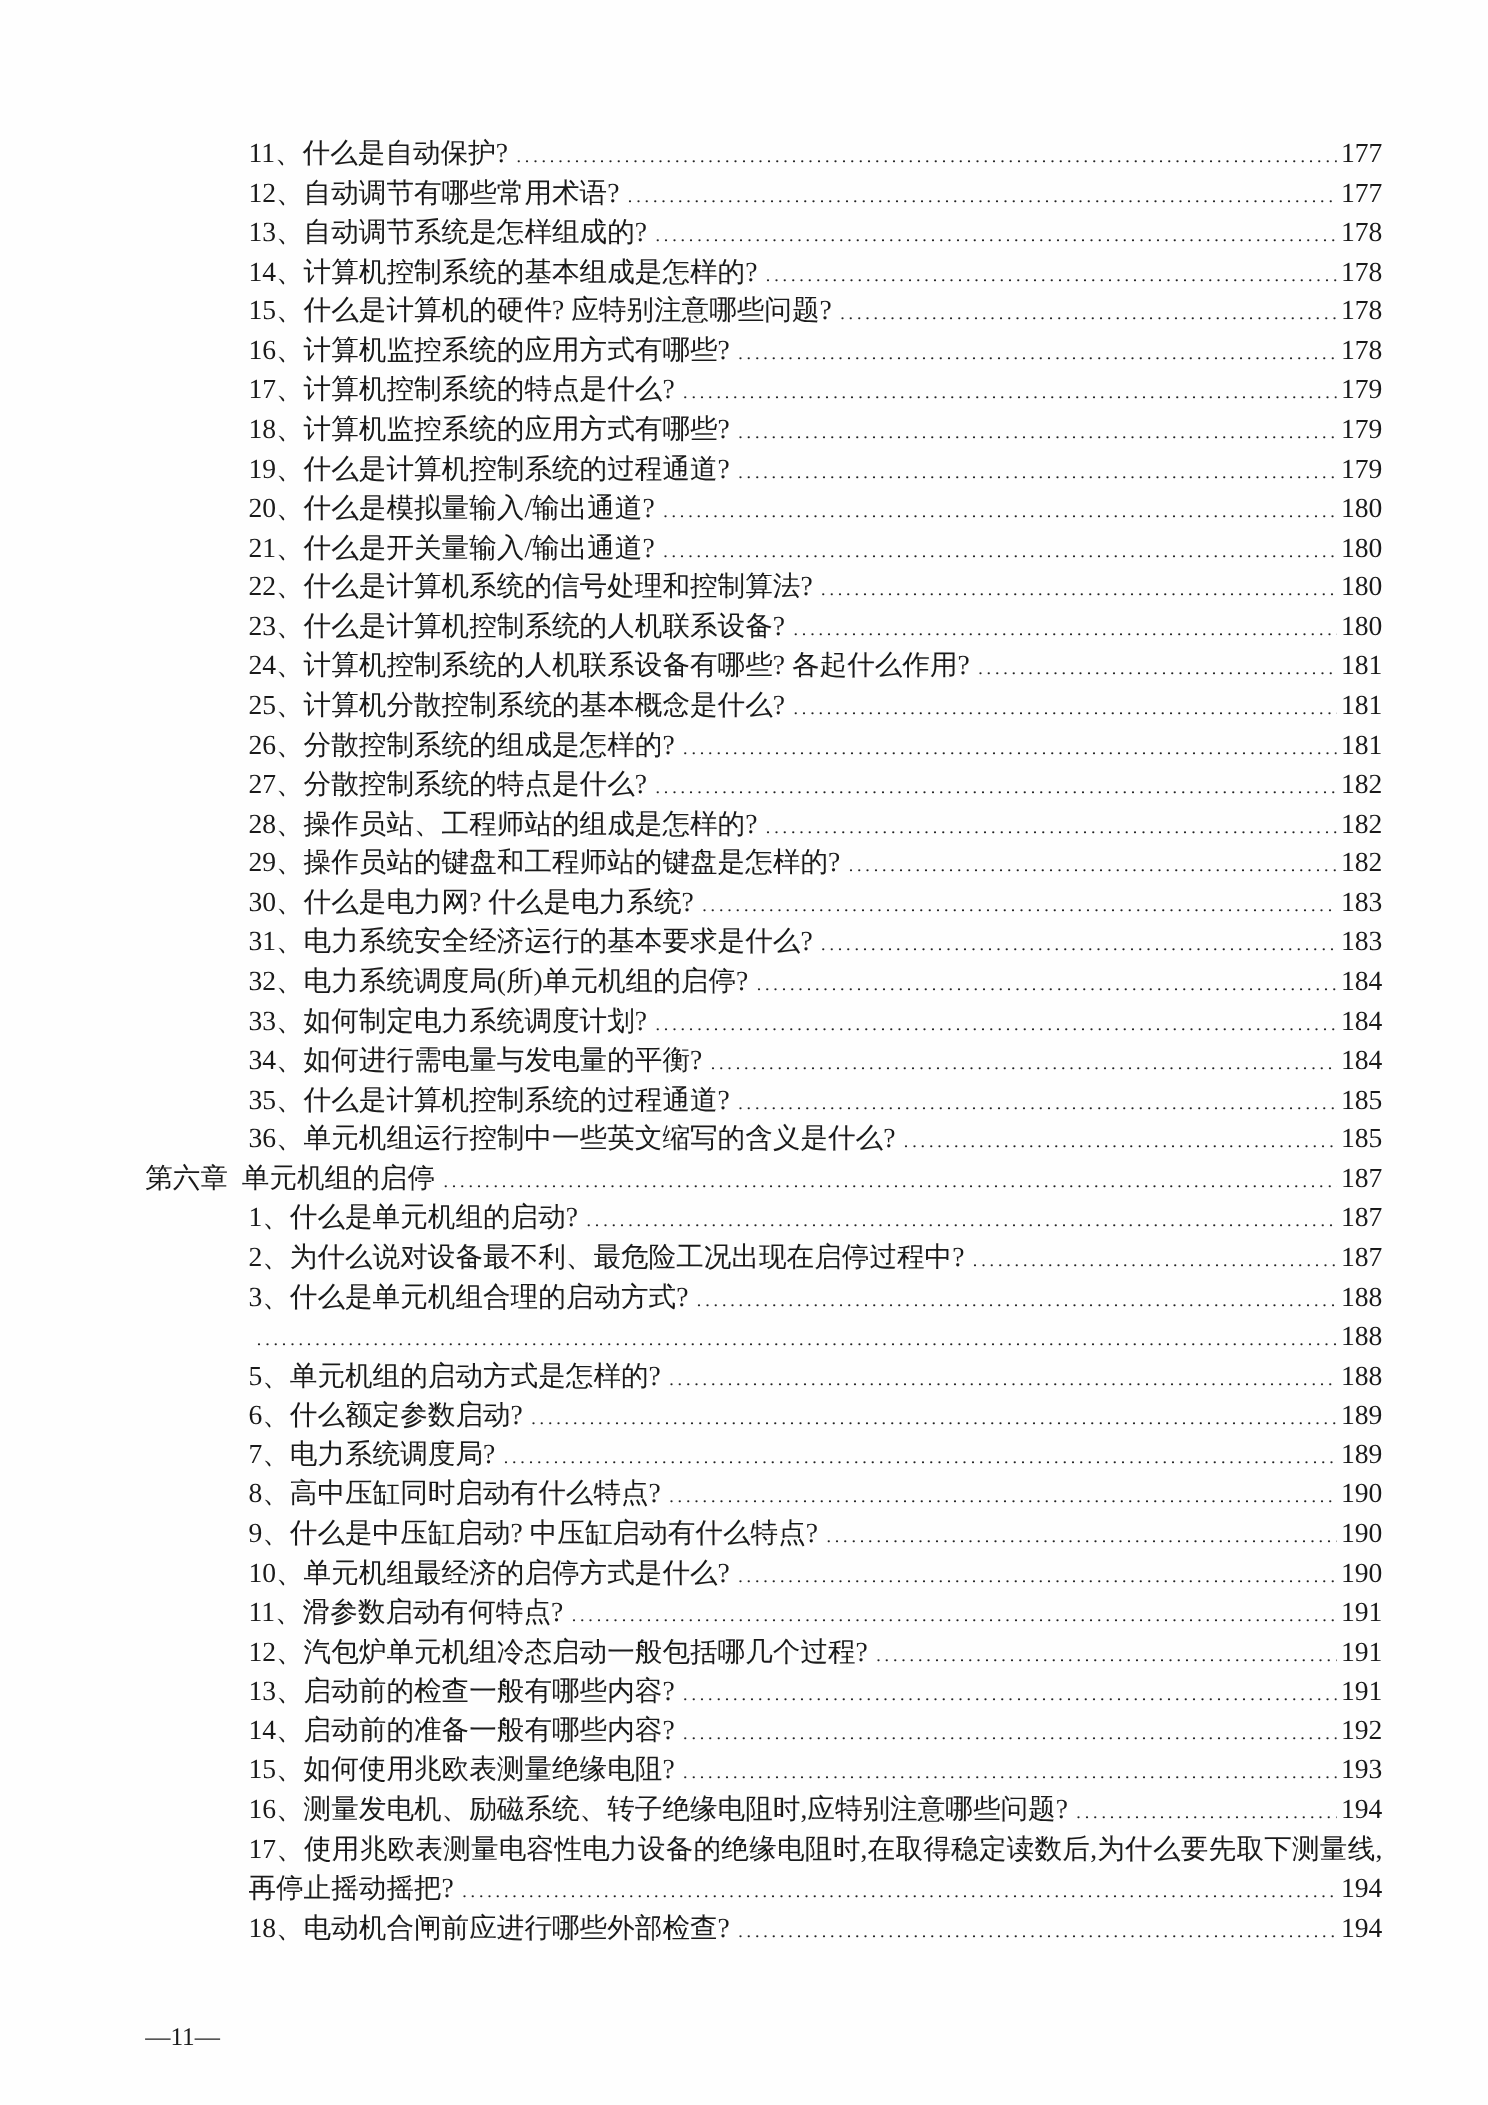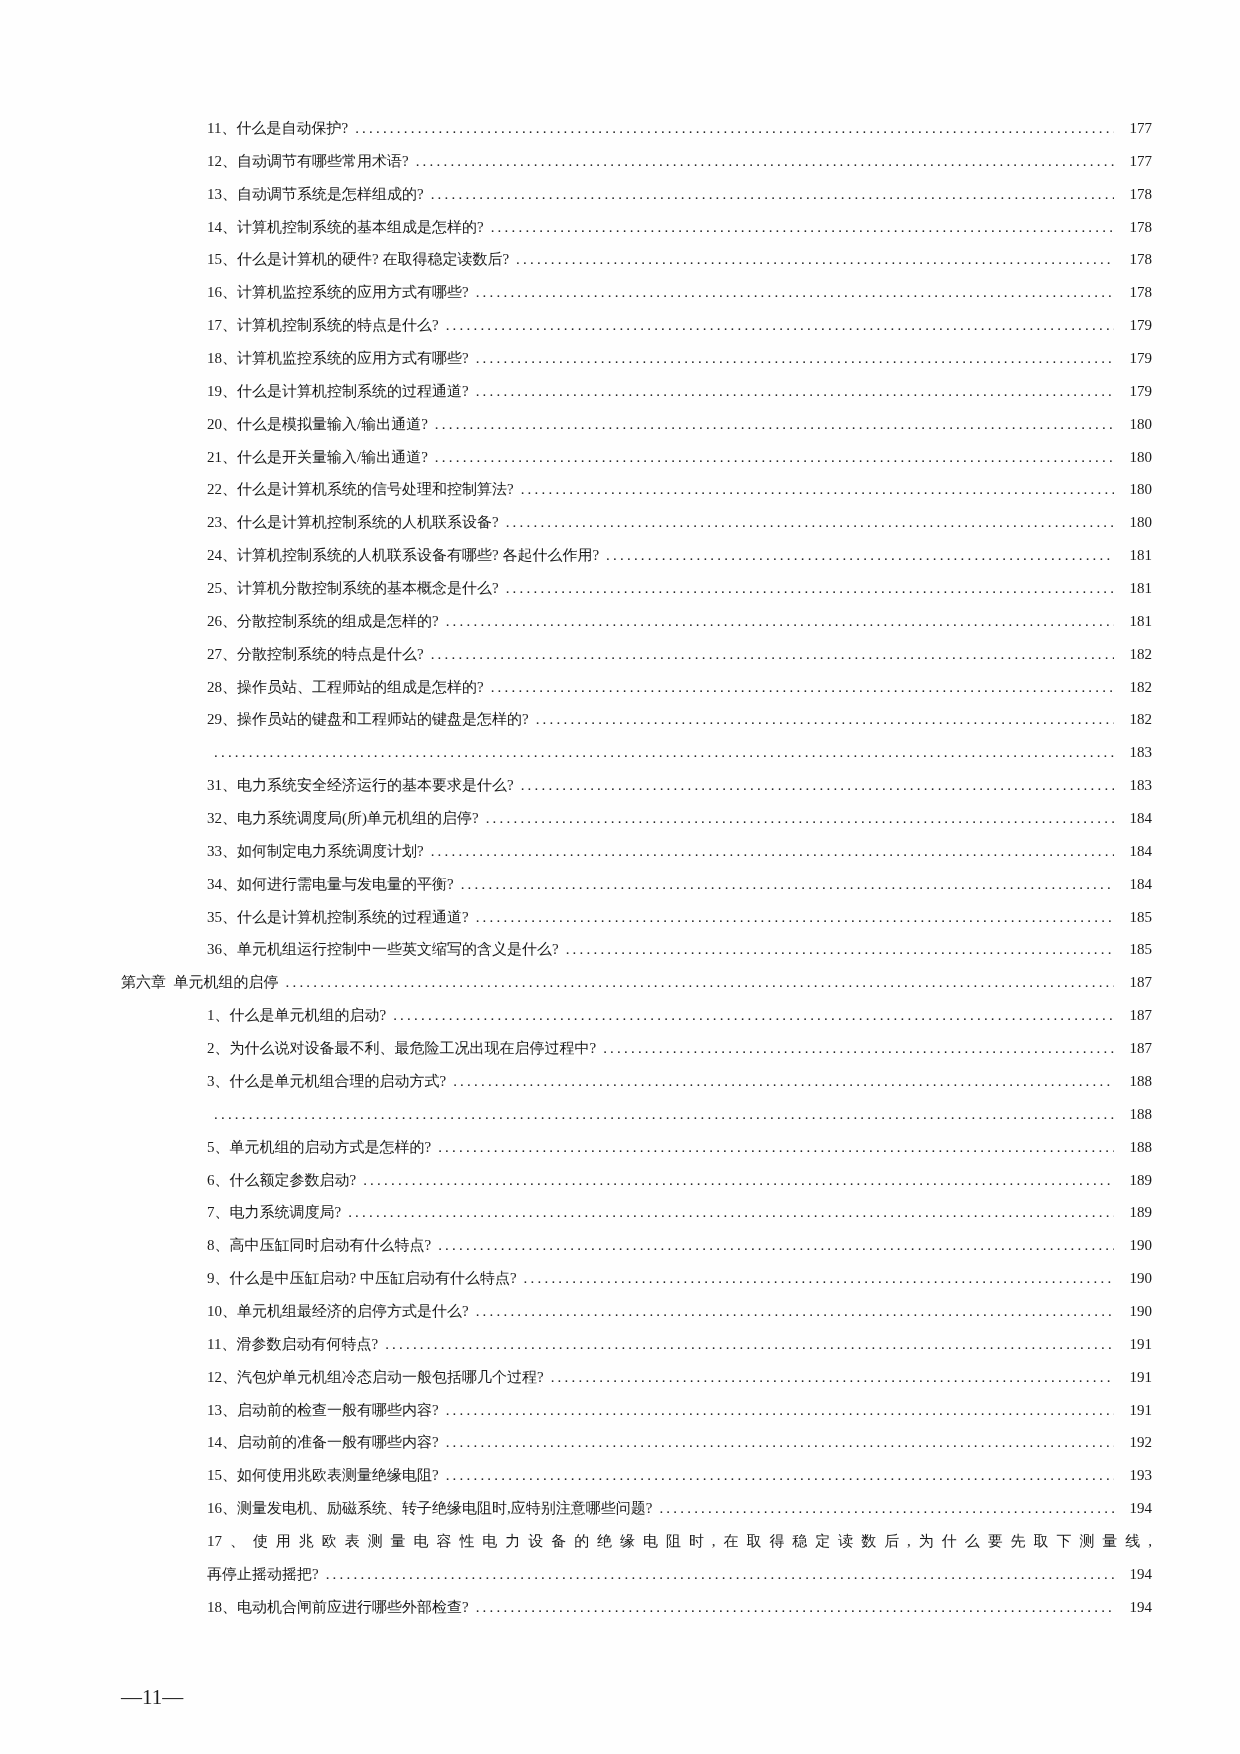--- a/index.html
+++ b/index.html
@@ -18,21 +18,21 @@
   .toc{
     position:absolute;
     top:112px;left:121px;
     width:1031px;
   }
   .row{
     display:flex;
     align-items:baseline;
     height:32.87px;
     line-height:32.87px;
-    font-size:15px;
+    font-size:23px;
     white-space:nowrap;
   }
   .row .lbl{flex:0 0 auto;white-space:nowrap;}
   .row.item{padding-left:86px;}
   .row.chapter{padding-left:0;}
   .row.chapter .num{margin-right:0.5em;}
   .leader{
     flex:1 1 auto;
     overflow:hidden;
     white-space:nowrap;
@@ -86,21 +86,21 @@
         <span class="lbl"><span class="num">13、</span><span class="txt">自动调节系统是怎样组成的?</span></span>
         <span class="leader"></span>
         <span class="pg">178</span>
       </div>
       <div class="row item">
         <span class="lbl"><span class="num">14、</span><span class="txt">计算机控制系统的基本组成是怎样的?</span></span>
         <span class="leader"></span>
         <span class="pg">178</span>
       </div>
       <div class="row item">
-        <span class="lbl"><span class="num">15、</span><span class="txt">什么是计算机的硬件? 在取得稳定读数后?</span></span>
+        <span class="lbl"><span class="num">15、</span><span class="txt">什么是计算机的硬件? 应特别注意哪些问题?</span></span>
         <span class="leader"></span>
         <span class="pg">178</span>
       </div>
       <div class="row item">
         <span class="lbl"><span class="num">16、</span><span class="txt">计算机监控系统的应用方式有哪些?</span></span>
         <span class="leader"></span>
         <span class="pg">178</span>
       </div>
       <div class="row item">
         <span class="lbl"><span class="num">17、</span><span class="txt">计算机控制系统的特点是什么?</span></span>
@@ -161,20 +161,21 @@
         <span class="lbl"><span class="num">28、</span><span class="txt">操作员站、工程师站的组成是怎样的?</span></span>
         <span class="leader"></span>
         <span class="pg">182</span>
       </div>
       <div class="row item">
         <span class="lbl"><span class="num">29、</span><span class="txt">操作员站的键盘和工程师站的键盘是怎样的?</span></span>
         <span class="leader"></span>
         <span class="pg">182</span>
       </div>
       <div class="row item">
+        <span class="lbl"><span class="num">30、</span><span class="txt">什么是电力网? 什么是电力系统?</span></span>
         <span class="leader"></span>
         <span class="pg">183</span>
       </div>
       <div class="row item">
         <span class="lbl"><span class="num">31、</span><span class="txt">电力系统安全经济运行的基本要求是什么?</span></span>
         <span class="leader"></span>
         <span class="pg">183</span>
       </div>
       <div class="row item">
         <span class="lbl"><span class="num">32、</span><span class="txt">电力系统调度局(所)单元机组的启停?</span></span>

